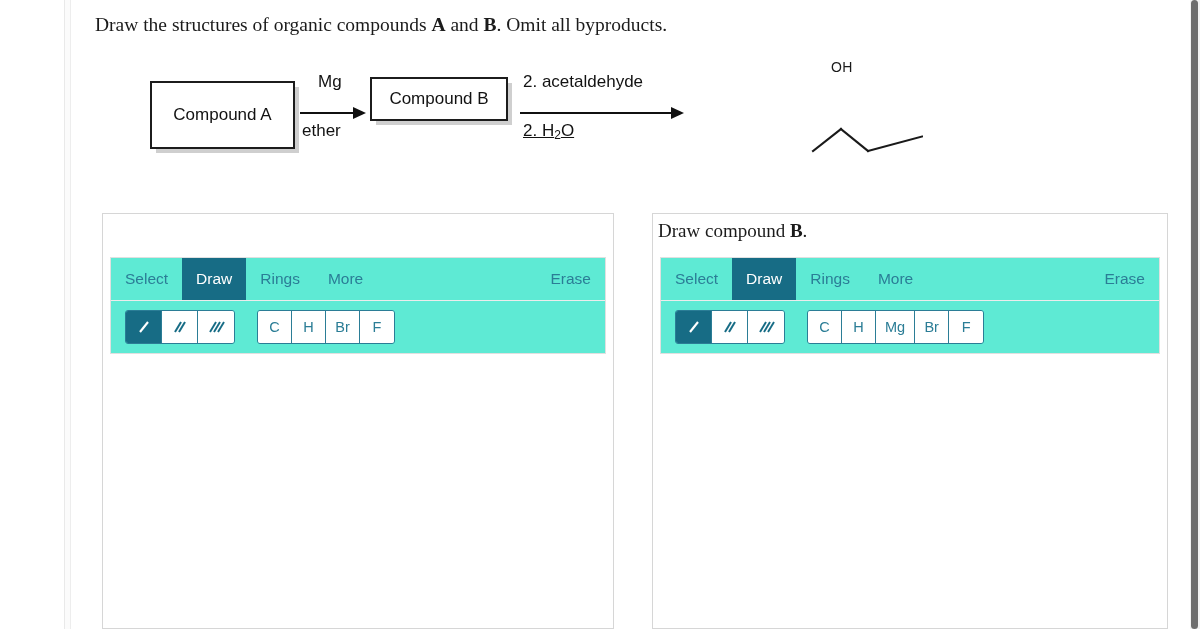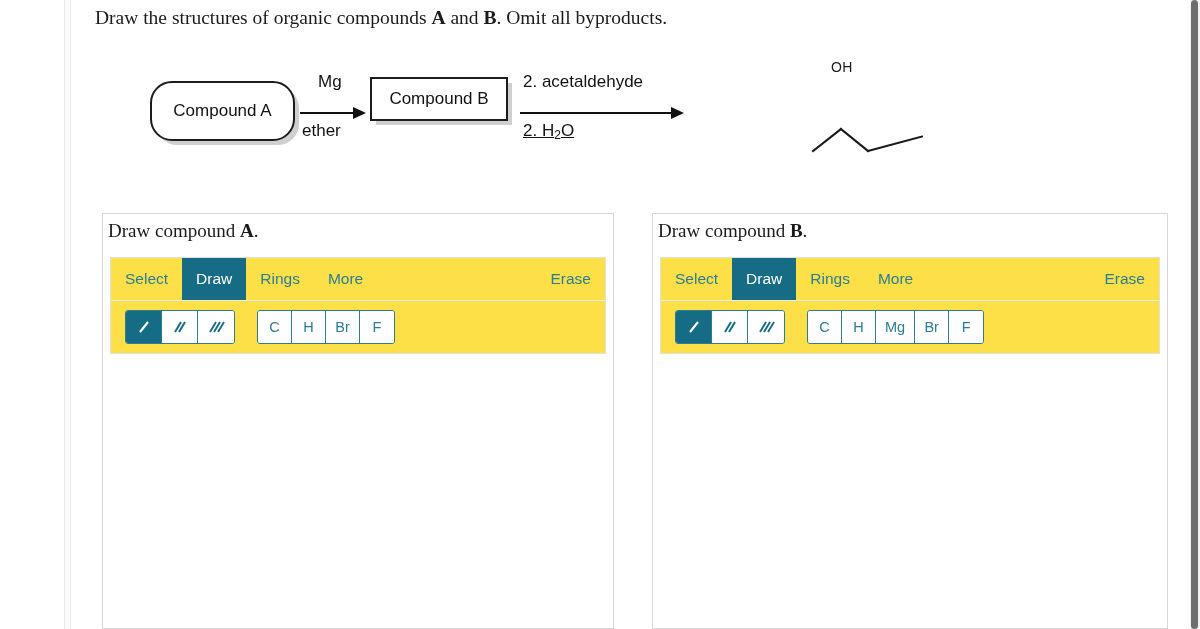--- a/index.html
+++ b/index.html
@@ -41,21 +41,21 @@
     position: absolute;
     right: 2px; top: 0;
     width: 7px; height: 629px;
     background: #6e6e6e;
     border-radius: 4px;
   }
 
   
   .prompt {
     position: absolute;
-    left: 95px; top: 5px;
+    left: 95px; top: 12px;
     width: 700px;
     font-family: "Liberation Serif", serif;
     font-size: 19.5px;
     color: #1b1b1b;
     line-height: 1.3;
     white-space: nowrap;
   }
   .prompt b { font-weight: bold; }
 
   
@@ -71,21 +71,21 @@
     border: 2px solid #1c1c1c;
     box-shadow: 5px 5px 0 -1px #cfcfcf;
     display: flex;
     align-items: center;
     justify-content: center;
     font-family: "Liberation Sans", sans-serif;
     font-size: 17px;
     color: #121212;
     box-sizing: border-box;
   }
-  .cbox-a { left: 55px;  top: 51px; width: 145px; height: 60px; border-radius: 22px; }
+  .cbox-a { left: 55px;  top: 51px; width: 145px; height: 68px; }
   .cbox-b { left: 275px; top: 47px; width: 138px; height: 44px; }
 
   .arrow {
     position: absolute;
     height: 14px;
   }
   .arrow .shaft {
     position: absolute;
     left: 0; top: 6px;
     height: 2px;
@@ -154,21 +154,21 @@
     font-size: 19px;
     color: #1b1b1b;
     white-space: nowrap;
   }
   .panel-title b { font-weight: bold; }
 
   .editor {
     position: absolute;
     left: 7px; top: 43px;
     right: 7px;
-    background: #fde047;
+    background: #5eead4;
     border: 1px solid #e0e0e0;
     box-sizing: border-box;
   }
 
   .tabbar {
     position: relative;
     height: 42px;
     border-bottom: 1px solid #ececec;
     display: flex;
     align-items: stretch;
@@ -286,21 +286,20 @@
         <line x1="165" y1="121" x2="247" y2="99"></line>
         <line x1="247" y1="99" x2="276" y2="121"></line>
         <line x1="247" y1="68" x2="247" y2="99"></line>
       </g>
     </svg>
     <div class="oh-label">OH</div>
   </div>
 </div>
 
 <div class="panel panel-a">
-  <div class="panel-title"><span>Draw compound </span><b>A</b><span>.</span></div>
 
   <div class="editor">
     <div class="tabbar">
       <div class="tab">Select</div>
       <div class="tab active">Draw</div>
       <div class="tab">Rings</div>
       <div class="tab">More</div>
       <div class="tab-spacer"></div>
       <div class="tab">Erase</div>
     </div>

